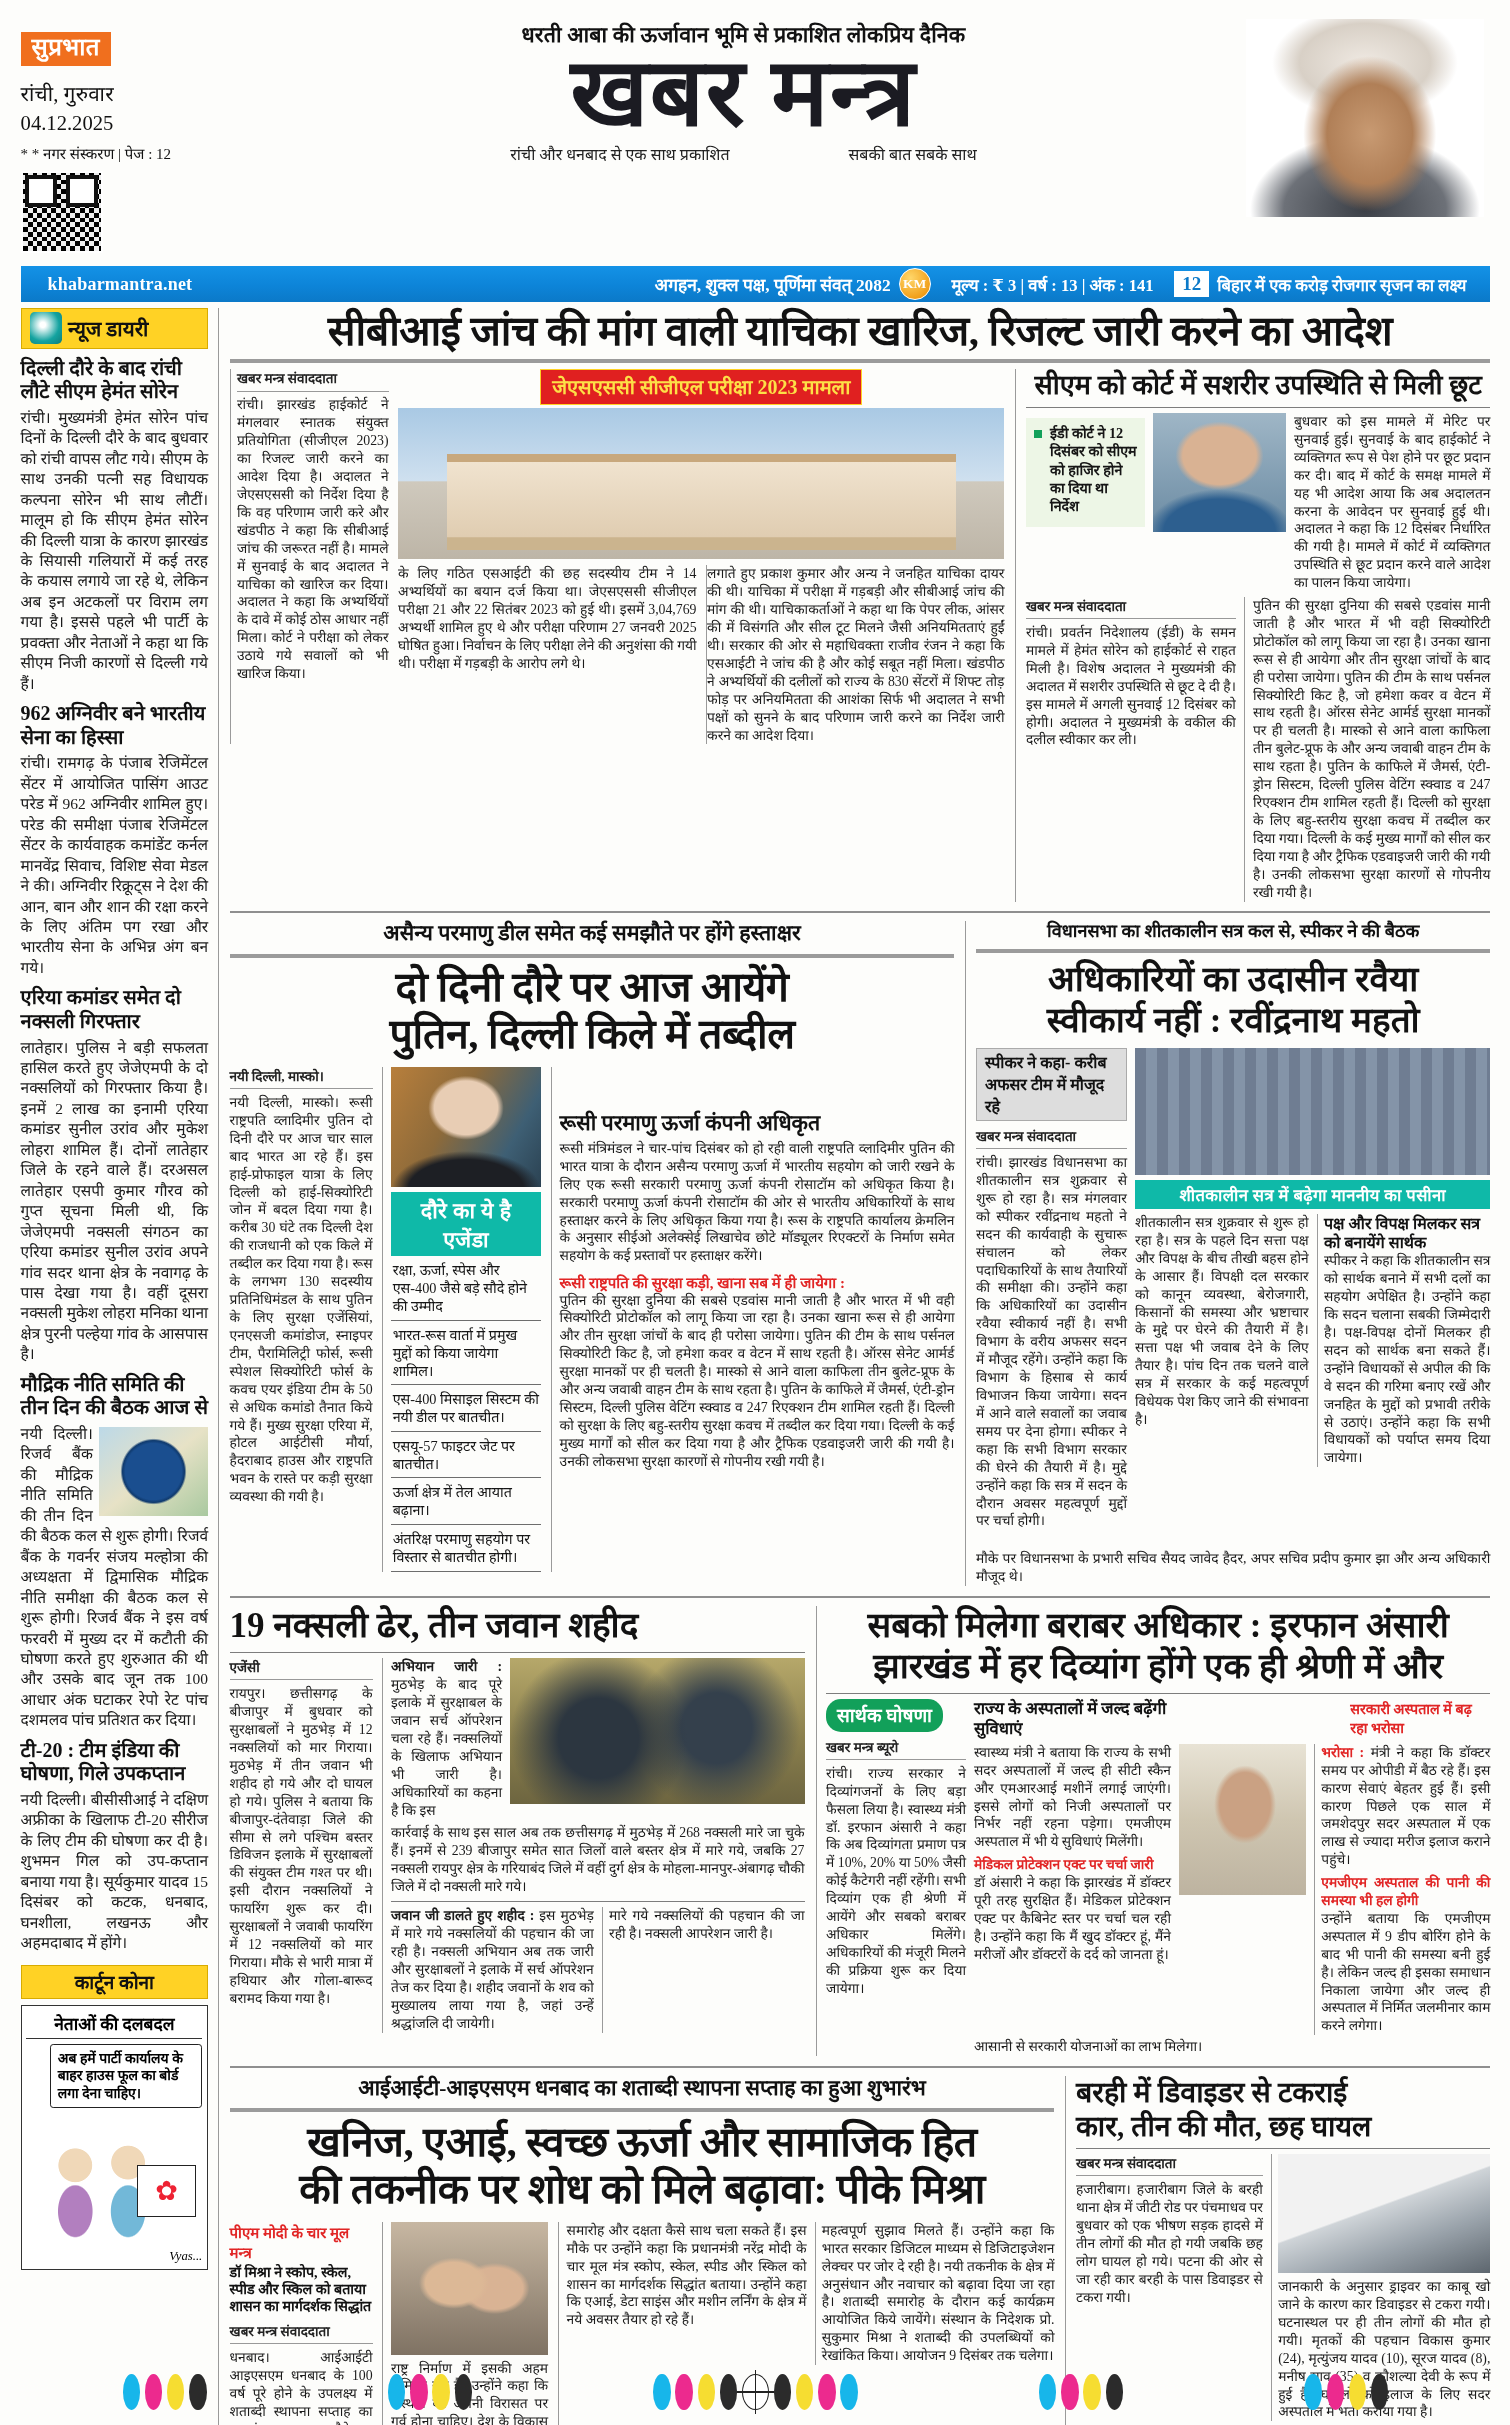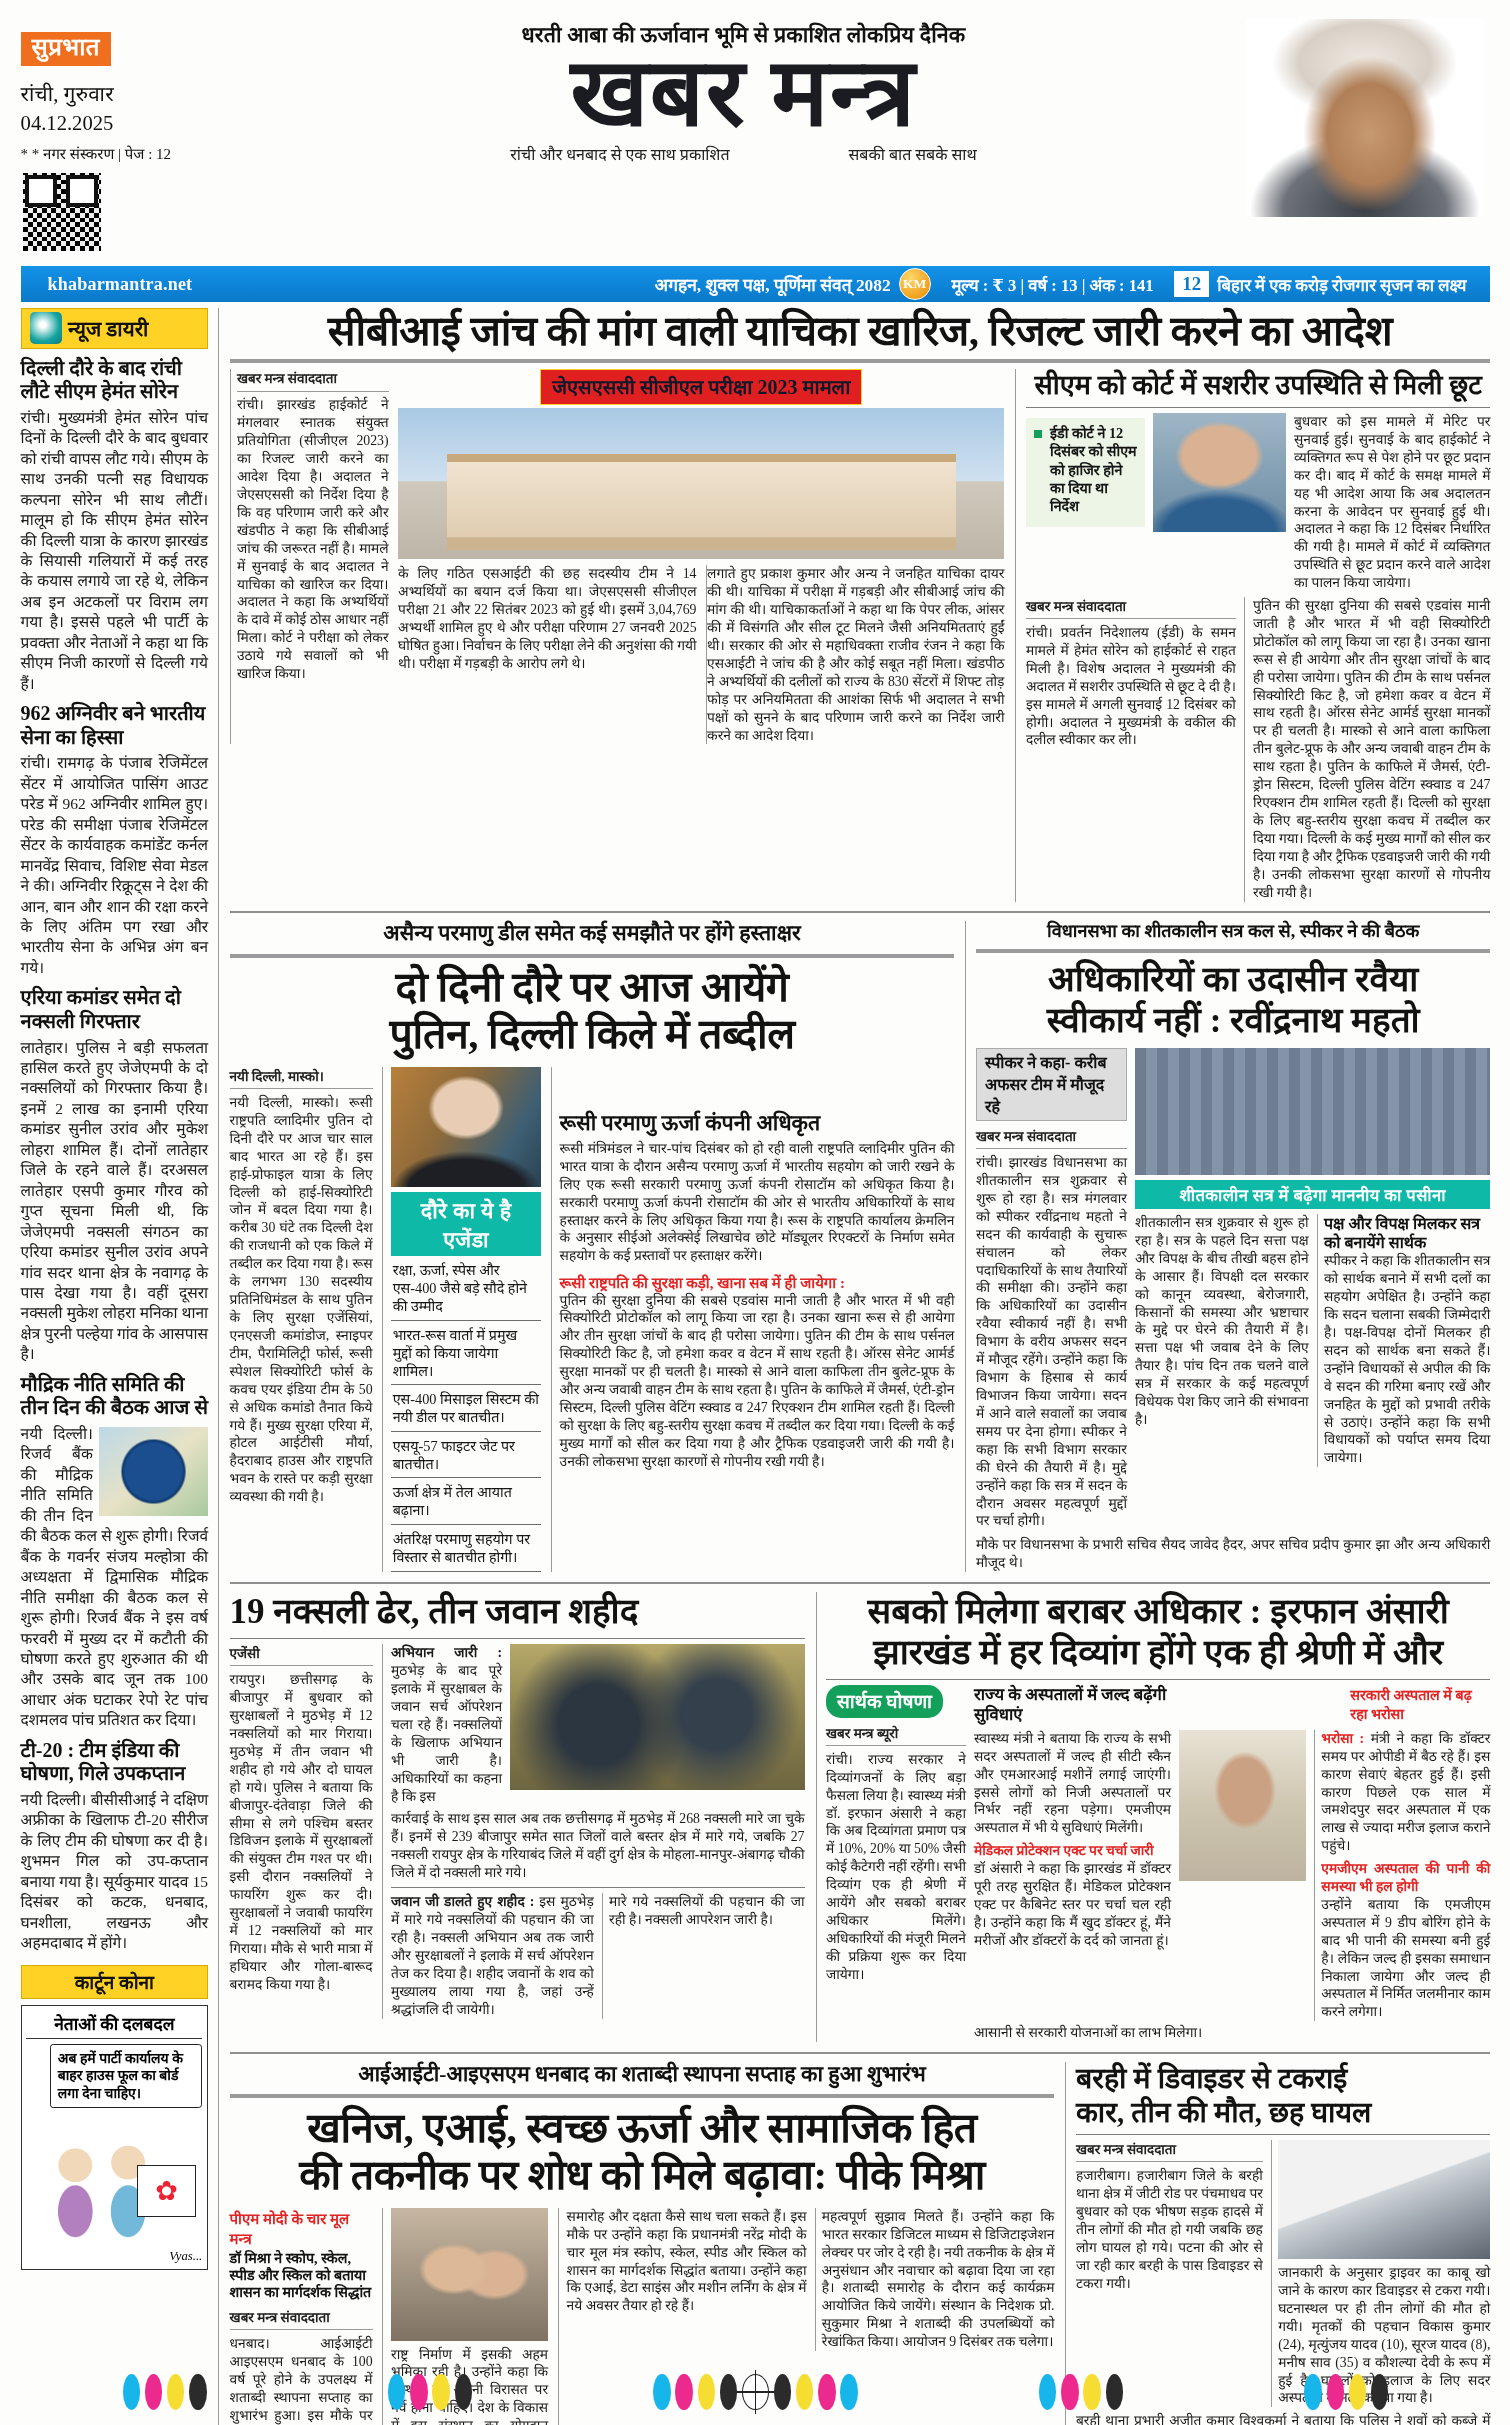--- a/index.html
+++ b/index.html
@@ -178,21 +178,21 @@
     font-size: 13.5px; font-weight: bold; color: #222;
     border-bottom: 0.8px solid #999; padding-bottom: 3.2px; margin-bottom: 4.8px;
   }
   .body-text {
     font-size: 14.6px; line-height: 1.33; text-align: justify; color: #1b1b1b;
     hyphens: auto;
   }
   .body-text.sm { font-size: 13.8px; line-height: 1.3; }
 
   .tag-red {
-    display: inline-block; background: #e02020; color: #0f172a;
+    display: inline-block; background: #e02020; color: #fde047;
     font-weight: bold; font-size: 20px; padding: 2.4px 11px 4px 11px;
     border: 1.6px solid #ffd225;
   }
   .tag-green {
     display: inline-block; background: #12a05a; color: #fff;
     font-weight: bold; font-size: 19px; padding: 3.2px 11px; border-radius: 15px;
   }
   .tag-teal {
     display: block; background: #0fb9a8; color: #fff;
     font-weight: bold; font-size: 21.4px; padding: 3.2px 8px;
@@ -540,21 +540,21 @@
                   <div style="flex:1 1 50%;" class="body-text sm">शीतकालीन सत्र शुक्रवार से शुरू हो रहा है। सत्र के पहले दिन सत्ता पक्ष और विपक्ष के बीच तीखी बहस होने के आसार हैं। विपक्षी दल सरकार को कानून व्यवस्था, बेरोजगारी, किसानों की समस्या और भ्रष्टाचार के मुद्दे पर घेरने की तैयारी में है। सत्ता पक्ष भी जवाब देने के लिए तैयार है। पांच दिन तक चलने वाले सत्र में सरकार के कई महत्वपूर्ण विधेयक पेश किए जाने की संभावना है।</div>
                   <div style="flex:1 1 50%;" class="divider-v">
                     <div style="padding-left:6.3px;">
                       <div class="headline-sm" style="font-size:16px;">पक्ष और विपक्ष मिलकर सत्र को बनायेंगे सार्थक</div>
                       <div class="body-text sm">स्पीकर ने कहा कि शीतकालीन सत्र को सार्थक बनाने में सभी दलों का सहयोग अपेक्षित है। उन्होंने कहा कि सदन चलाना सबकी जिम्मेदारी है। पक्ष-विपक्ष दोनों मिलकर ही सदन को सार्थक बना सकते हैं। उन्होंने विधायकों से अपील की कि वे सदन की गरिमा बनाए रखें और जनहित के मुद्दों को प्रभावी तरीके से उठाएं। उन्होंने कहा कि सभी विधायकों को पर्याप्त समय दिया जायेगा।</div>
                     </div>
                   </div>
                 </div>
               </div>
             </div>
-            <div class="body-text sm" style="margin-top:6px;">मौके पर विधानसभा के प्रभारी सचिव सैयद जावेद हैदर, अपर सचिव प्रदीप कुमार झा और अन्य अधिकारी मौजूद थे।</div>
+            <div class="body-text sm" style="margin-top:20px;">मौके पर विधानसभा के प्रभारी सचिव सैयद जावेद हैदर, अपर सचिव प्रदीप कुमार झा और अन्य अधिकारी मौजूद थे।</div>
           </div>
         </div>
       </div>
 
       <div class="sep-h"></div>
 
       <div class="flexrow" style="gap:11px;">
 
         <div style="flex:1 1 46%;">
           <div class="headline-lg" style="text-align:left;">19 नक्सली ढेर, तीन जवान शहीद</div>

